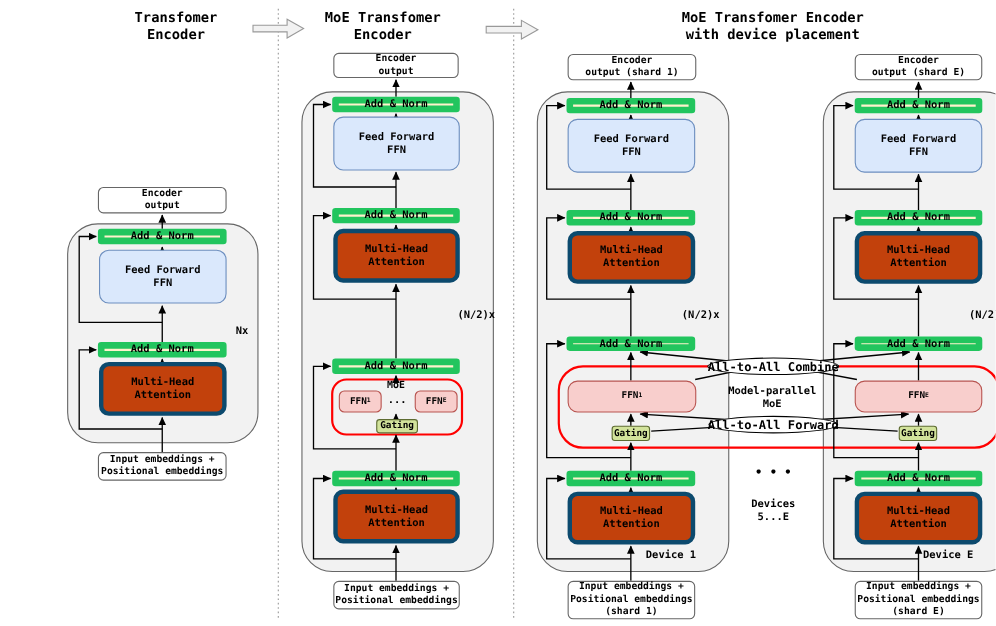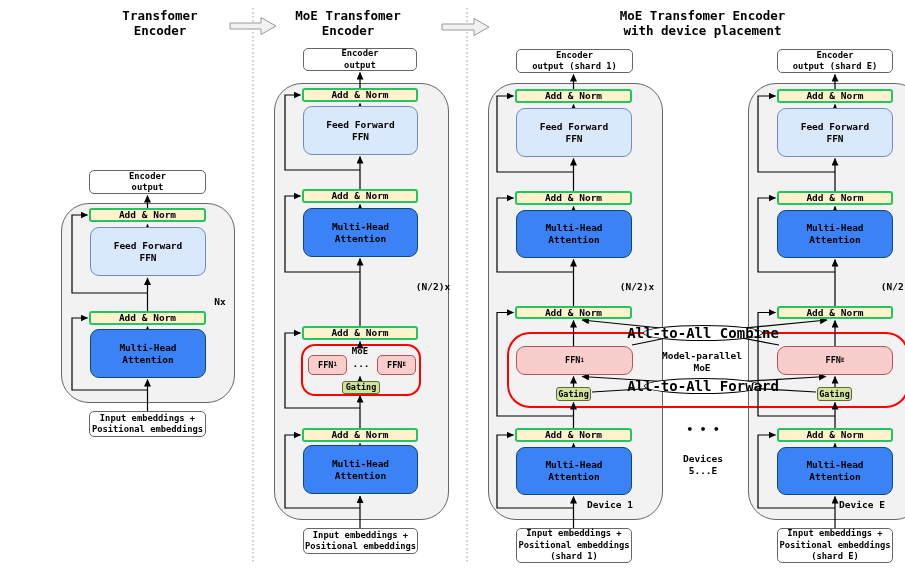--- a/index.html
+++ b/index.html
@@ -4,33 +4,33 @@
 <style>
   html,body { margin:0; padding:0; background:#fff; }
   .stage { position:relative; width:905px; height:569px; background:#ffffff;
            font-family:"DejaVu Sans Mono", monospace; overflow:hidden;margin-left:40px; }
   .container { position:absolute; background:#f2f2f2; border:1px solid #666666;
                border-radius:28px; z-index:1; }
   svg.overlay { position:absolute; left:0; top:0; z-index:2; }
   .box { position:absolute; box-sizing:border-box; display:flex; align-items:center;
          justify-content:center; text-align:center; white-space:pre-line; z-index:3;
          line-height:1.25; }
-  .an   { background:#fff2cc; border:2px solid #22c55e; border-radius:3px; font-size:9.5px; font-weight:700; }
+  .an   { background:#fff2cc; border:6px solid #22c55e; border-radius:3px; font-size:9.5px; font-weight:700; }
   .ffnb { background:#dae8fc; border:1px solid #6c8ebf; border-radius:9px; font-size:9.5px; font-weight:700; }
-  .mha  { background:#3b82f6; border:1px solid #0c4a6e; border-radius:9px; font-size:9.5px; font-weight:700; }
+  .mha  { background:#c2410c; border:4px solid #0c4a6e; border-radius:9px; font-size:9.5px; font-weight:700; }
   .wbox { background:#ffffff; border:1px solid #666666; border-radius:5px; font-size:8.8px; font-weight:700; line-height:1.3; }
   .pink { background:#f8cecc; border:1px solid #b85450; border-radius:5px; font-size:8.5px; font-weight:700; }
   .gate { background:#d2e39b; border:1px solid #5d6b31; border-radius:3px; font-size:8.5px; font-weight:700; }
   .lbl  { position:absolute; z-index:3; display:flex; align-items:center; justify-content:center;
           text-align:center; white-space:pre-line; font-weight:700; line-height:1.25; }
   .title { font-size:12.5px; line-height:1.2; }
   .small { font-size:9.5px; }
   .ellipse { position:absolute; z-index:4; background:#ffffff; border:1px solid #000000;
              border-radius:50%; display:flex; align-items:center; justify-content:center;
-             font-size:14px; font-weight:700; white-space:nowrap; }
+             font-size:11px; font-weight:700; white-space:nowrap; }
   sub { font-size:0.68em; }
 </style>
 </head>
 <body>
 
 <div class="stage">
 
   <div class="container" style="left:21px;top:203px;width:172px;height:198px"></div>
   <div class="container" style="left:234px;top:83px;width:173px;height:435px"></div>
   <div class="container" style="left:448px;top:83px;width:173px;height:435px"></div>

